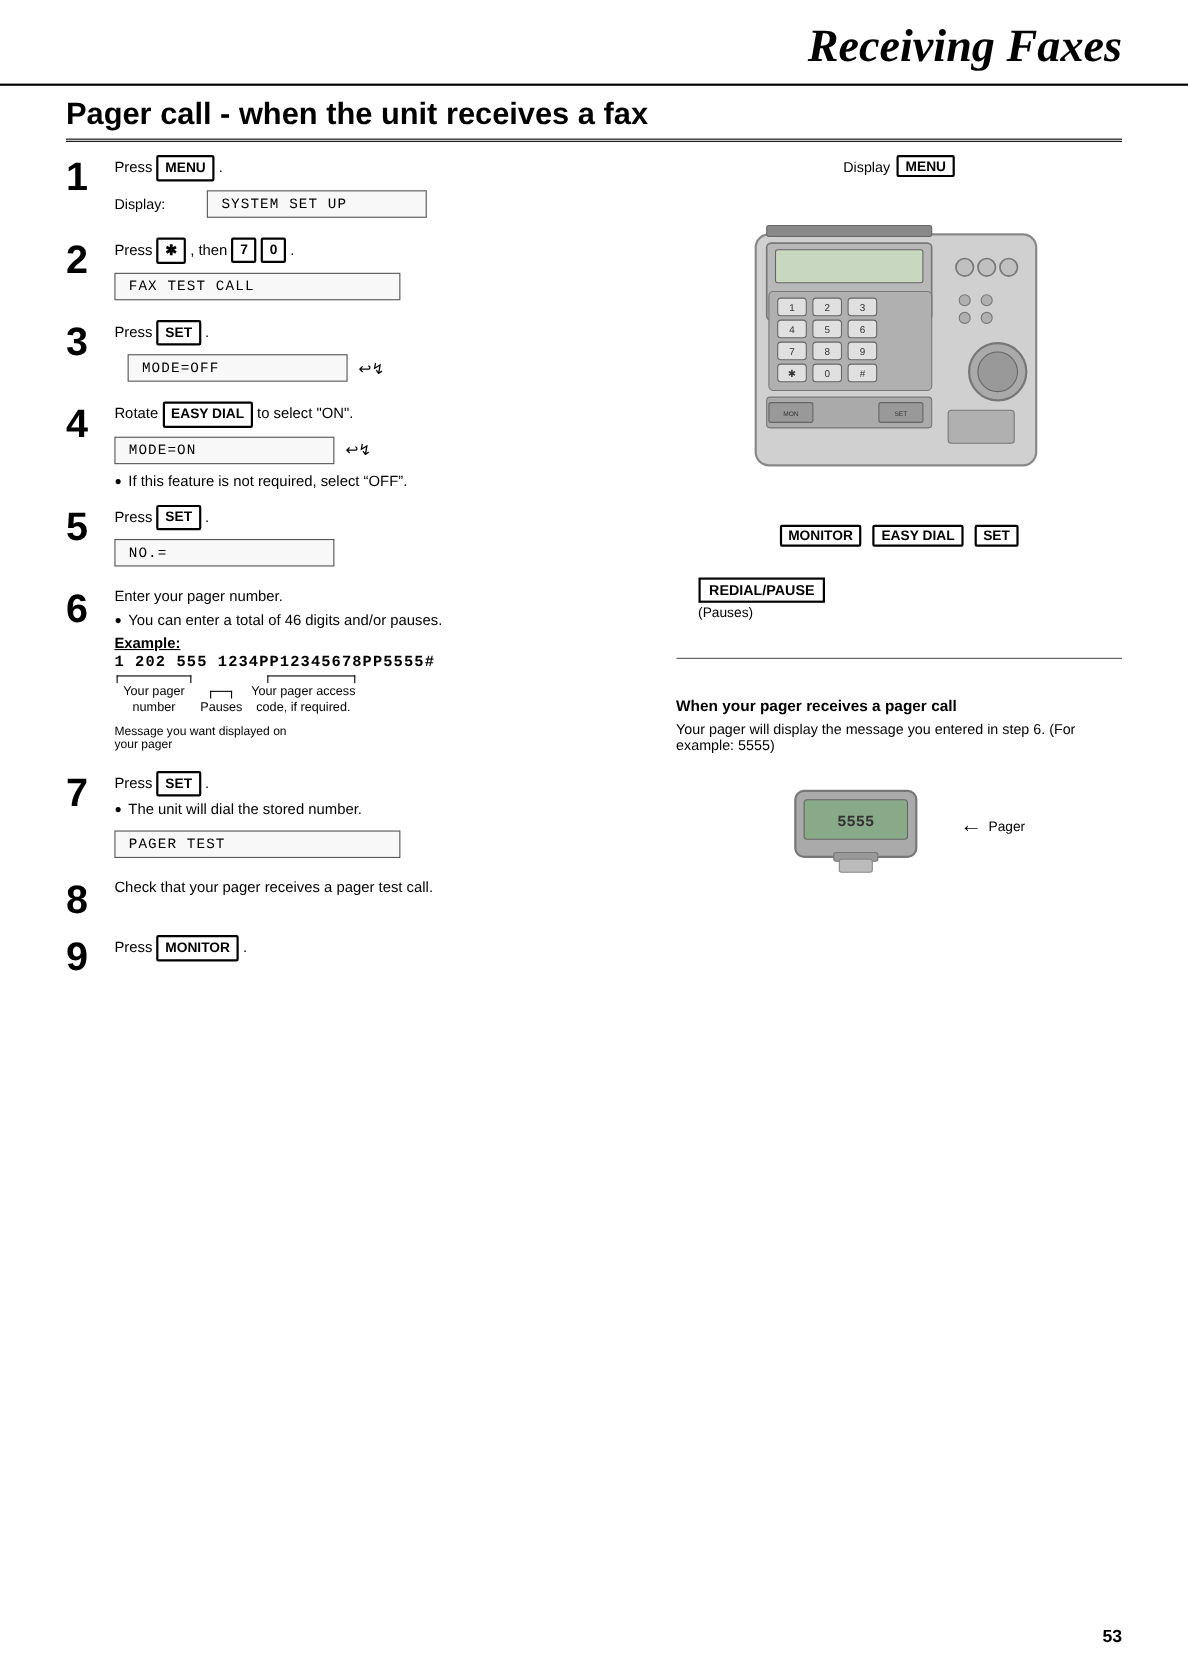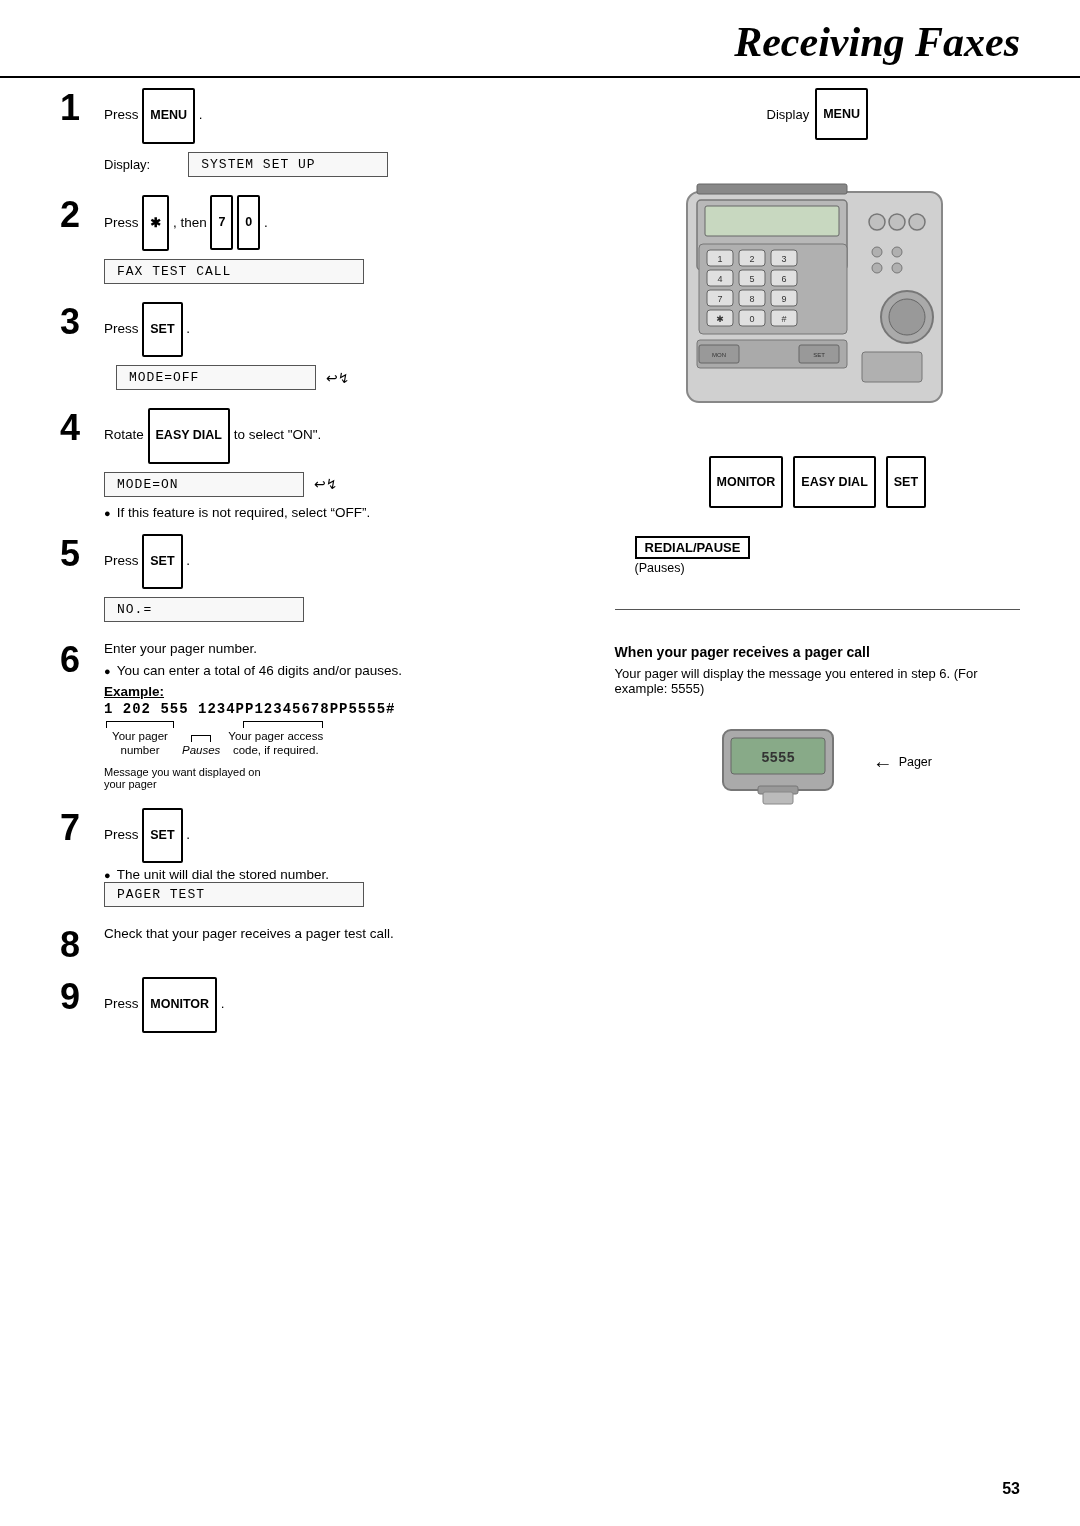--- a/index.html
+++ b/index.html
@@ -109,21 +109,21 @@
       min-width: 200px;
     }
     .display-box-wide {
       min-width: 260px;
     }
 
     
     .key {
       display: inline-block;
       border: 2px solid #000;
-      padding: 17px 6px;
+      padding: 1px 6px;
       font-size: 12.5px;
       font-weight: bold;
       vertical-align: middle;
       border-radius: 2px;
       background: #fff;
     }
 
     
     .bullet-item {
       display: flex;
@@ -231,20 +231,23 @@
   </style>
 </head>
 <body>
 
 <div class="page-header">
   <span class="page-title">Receiving Faxes</span>
 </div>
 
 <div class="main-content">
 
+  <div class="section-heading">
+    <span>Pager call - when the unit receives a fax</span>
+  </div>
 
 
   <div class="two-col">
 
     <div class="left-col">
 
       <div class="step">
         <div class="step-number">1</div>
         <div class="step-content">
           <div class="step-line">
@@ -315,21 +318,21 @@
           <div class="example-diagram">
             <div style="display:flex;align-items:flex-end;gap:0;font-size:11.5px;margin-left:2px;">
 
               <div style="display:flex;flex-direction:column;align-items:center;margin-right:8px;">
                 <div style="width:68px;border-top:1.5px solid #000;border-left:1.5px solid #000;border-right:1.5px solid #000;height:7px;"></div>
                 <div style="text-align:center;line-height:1.2;margin-top:2px;">Your pager<br>number</div>
               </div>
 
               <div style="display:flex;flex-direction:column;align-items:center;margin-right:8px;">
                 <div style="width:20px;border-top:1.5px solid #000;border-left:1.5px solid #000;border-right:1.5px solid #000;height:7px;"></div>
-                <div style="text-align:left;line-height:1.2;margin-top:2px;font-style:italic;">Pauses</div>
+                <div style="text-align:left;line-height:1.2;margin-top:2px;">Pauses</div>
               </div>
 
               <div style="display:flex;flex-direction:column;align-items:flex-end;margin-right:8px;">
                 <div style="width:80px;border-top:1.5px solid #000;border-left:1.5px solid #000;border-right:1.5px solid #000;height:7px;"></div>
                 <div style="text-align:center;line-height:1.2;margin-top:2px;">Your pager access<br>code, if required.</div>
               </div>
             </div>
             <div style="margin-top:8px;font-size:11px;">
               Message you want displayed on<br>your pager
             </div>
@@ -338,21 +341,21 @@
         </div>
       </div>
 
       <div class="step">
         <div class="step-number">7</div>
         <div class="step-content">
           <div class="step-line">
             Press <span class="key">SET</span> .
           </div>
           <div class="bullet-item">The unit will dial the stored number.</div>
-          <div class="display-box display-box-wide" style="margin-left:0;margin-top:0;">PAGER TEST</div>
+          <div class="display-box display-box-wide" style="margin-left:0;margin-top:12px;">PAGER TEST</div>
         </div>
       </div>
 
       <div class="step">
         <div class="step-number">8</div>
         <div class="step-content">
           <div class="step-line">Check that your pager receives a pager test call.</div>
         </div>
       </div>
 

